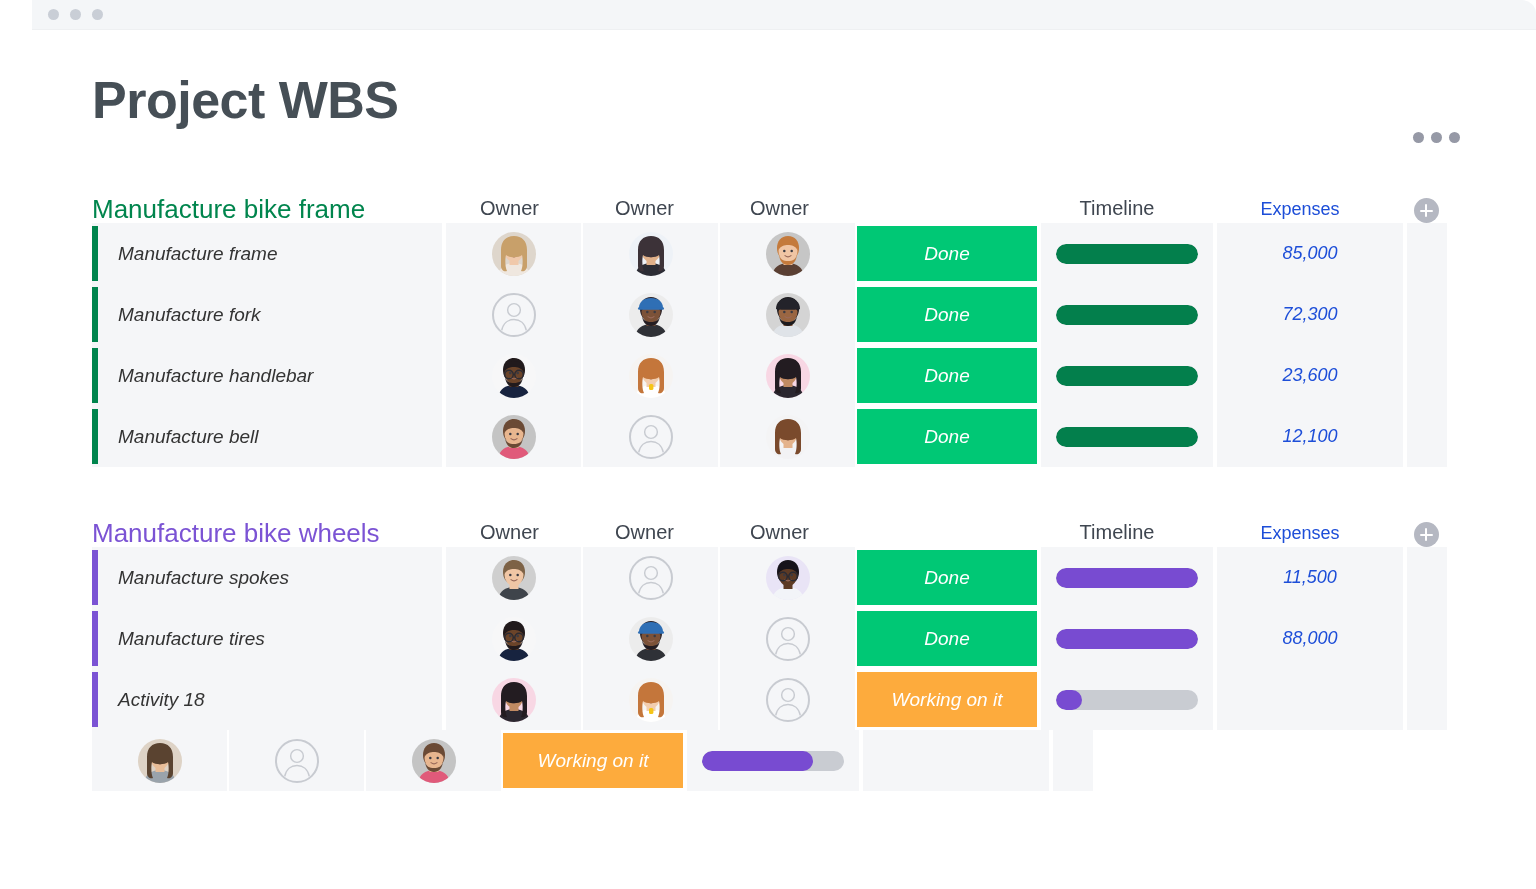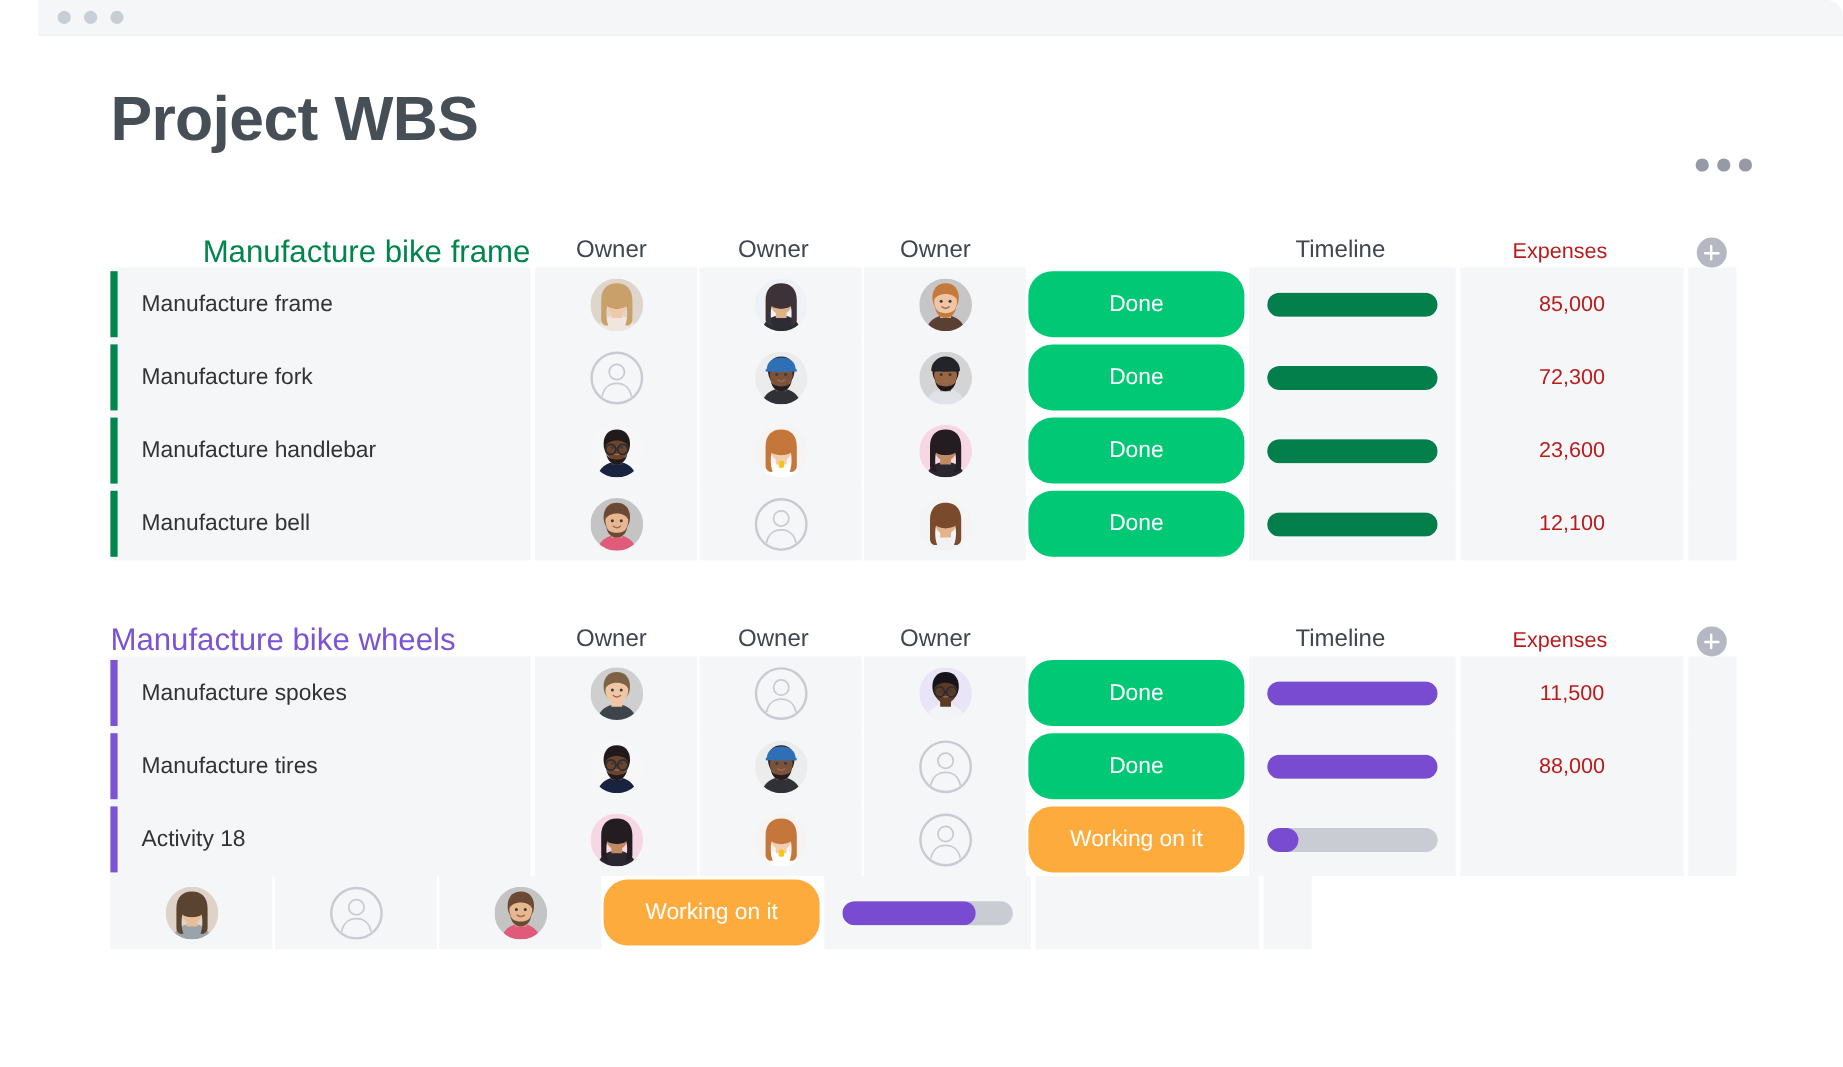--- a/index.html
+++ b/index.html
@@ -65,39 +65,39 @@
     width: 25px; height: 25px; border-radius: 50%;
     background: #b5b8c2; position: relative;
   }
   .plus-btn::before, .plus-btn::after {
     content: ""; position: absolute; background: #ffffff; border-radius: 1px;
   }
   .plus-btn::before { left: 6px; right: 6px; top: 11.5px; height: 2px; }
   .plus-btn::after { top: 6px; bottom: 6px; left: 11.5px; width: 2px; }
 
   
-  .row { display: flex; height: 61px; align-items: stretch; }
+  .row { display: flex; height: 61px; align-items: stretch; font-style: italic; }
   .cell { background: #f5f6f8; margin-right: 2px; display: flex; align-items: center; justify-content: center; }
 
   .c-name {
     flex: 0 0 350px; justify-content: flex-start;
     position: relative; padding-left: 26px;
     font-size: 19px; color: #333333;
     margin-right: 4px;
   }
   .c-name .bar {
     position: absolute; left: 0; top: 3px; bottom: 3px; width: 6px;
   }
   .c-owner { flex: 0 0 135px; }
   .c-stage { flex: 0 0 180px; color: #ffffff; font-size: 19px; margin-right: 4px; }
   .c-timeline { flex: 0 0 172px; margin-right: 4px; }
-  .c-expenses { flex: 0 0 186px; font-size: 18px; color: #b91c1c; margin-right: 4px; }
+  .c-expenses { flex: 0 0 186px; font-size: 18px; color: #1d4ed8; margin-right: 4px; }
   .c-tail { flex: 0 0 40px; margin-right: 0; }
 
-  .stagecell { height: 55px; align-self: center; width: 100%; display: flex; align-items: center; justify-content: center; border-radius: 20px; }
+  .stagecell { height: 55px; align-self: center; width: 100%; display: flex; align-items: center; justify-content: center; }
 
   
   .track {
     width: 142px; height: 20px; border-radius: 10px; background: #c9ccd2;
     overflow: hidden; position: relative;
   }
   .fill { height: 100%; border-radius: 10px; }
 
   
   .avatar { width: 44px; height: 44px; border-radius: 50%; overflow: hidden; }
@@ -123,21 +123,21 @@
       <div id="more-menu">
         <span class="mm-dot"></span>
         <span class="mm-dot"></span>
         <span class="mm-dot"></span>
       </div>
     </div>
 
     <div id="groups-container">
         <div class="group">
           <div class="group-headrow">
-            <div class="group-title" style="color: rgb(0, 133, 77); text-align: right;">Manufacture bike frame</div>
+            <div class="group-title" style="color: rgb(0, 133, 77);">Manufacture bike frame</div>
             <div class="colhead c-owner">Owner</div>
             <div class="colhead c-owner">Owner</div>
             <div class="colhead c-owner">Owner</div>
             <div class="colhead c-stage">Stage</div>
             <div class="colhead c-timeline">Timeline</div>
             <div class="colhead c-expenses">Expenses</div>
             <div class="colhead c-plus">
               <span class="plus-btn"></span>
             </div>
           </div>

